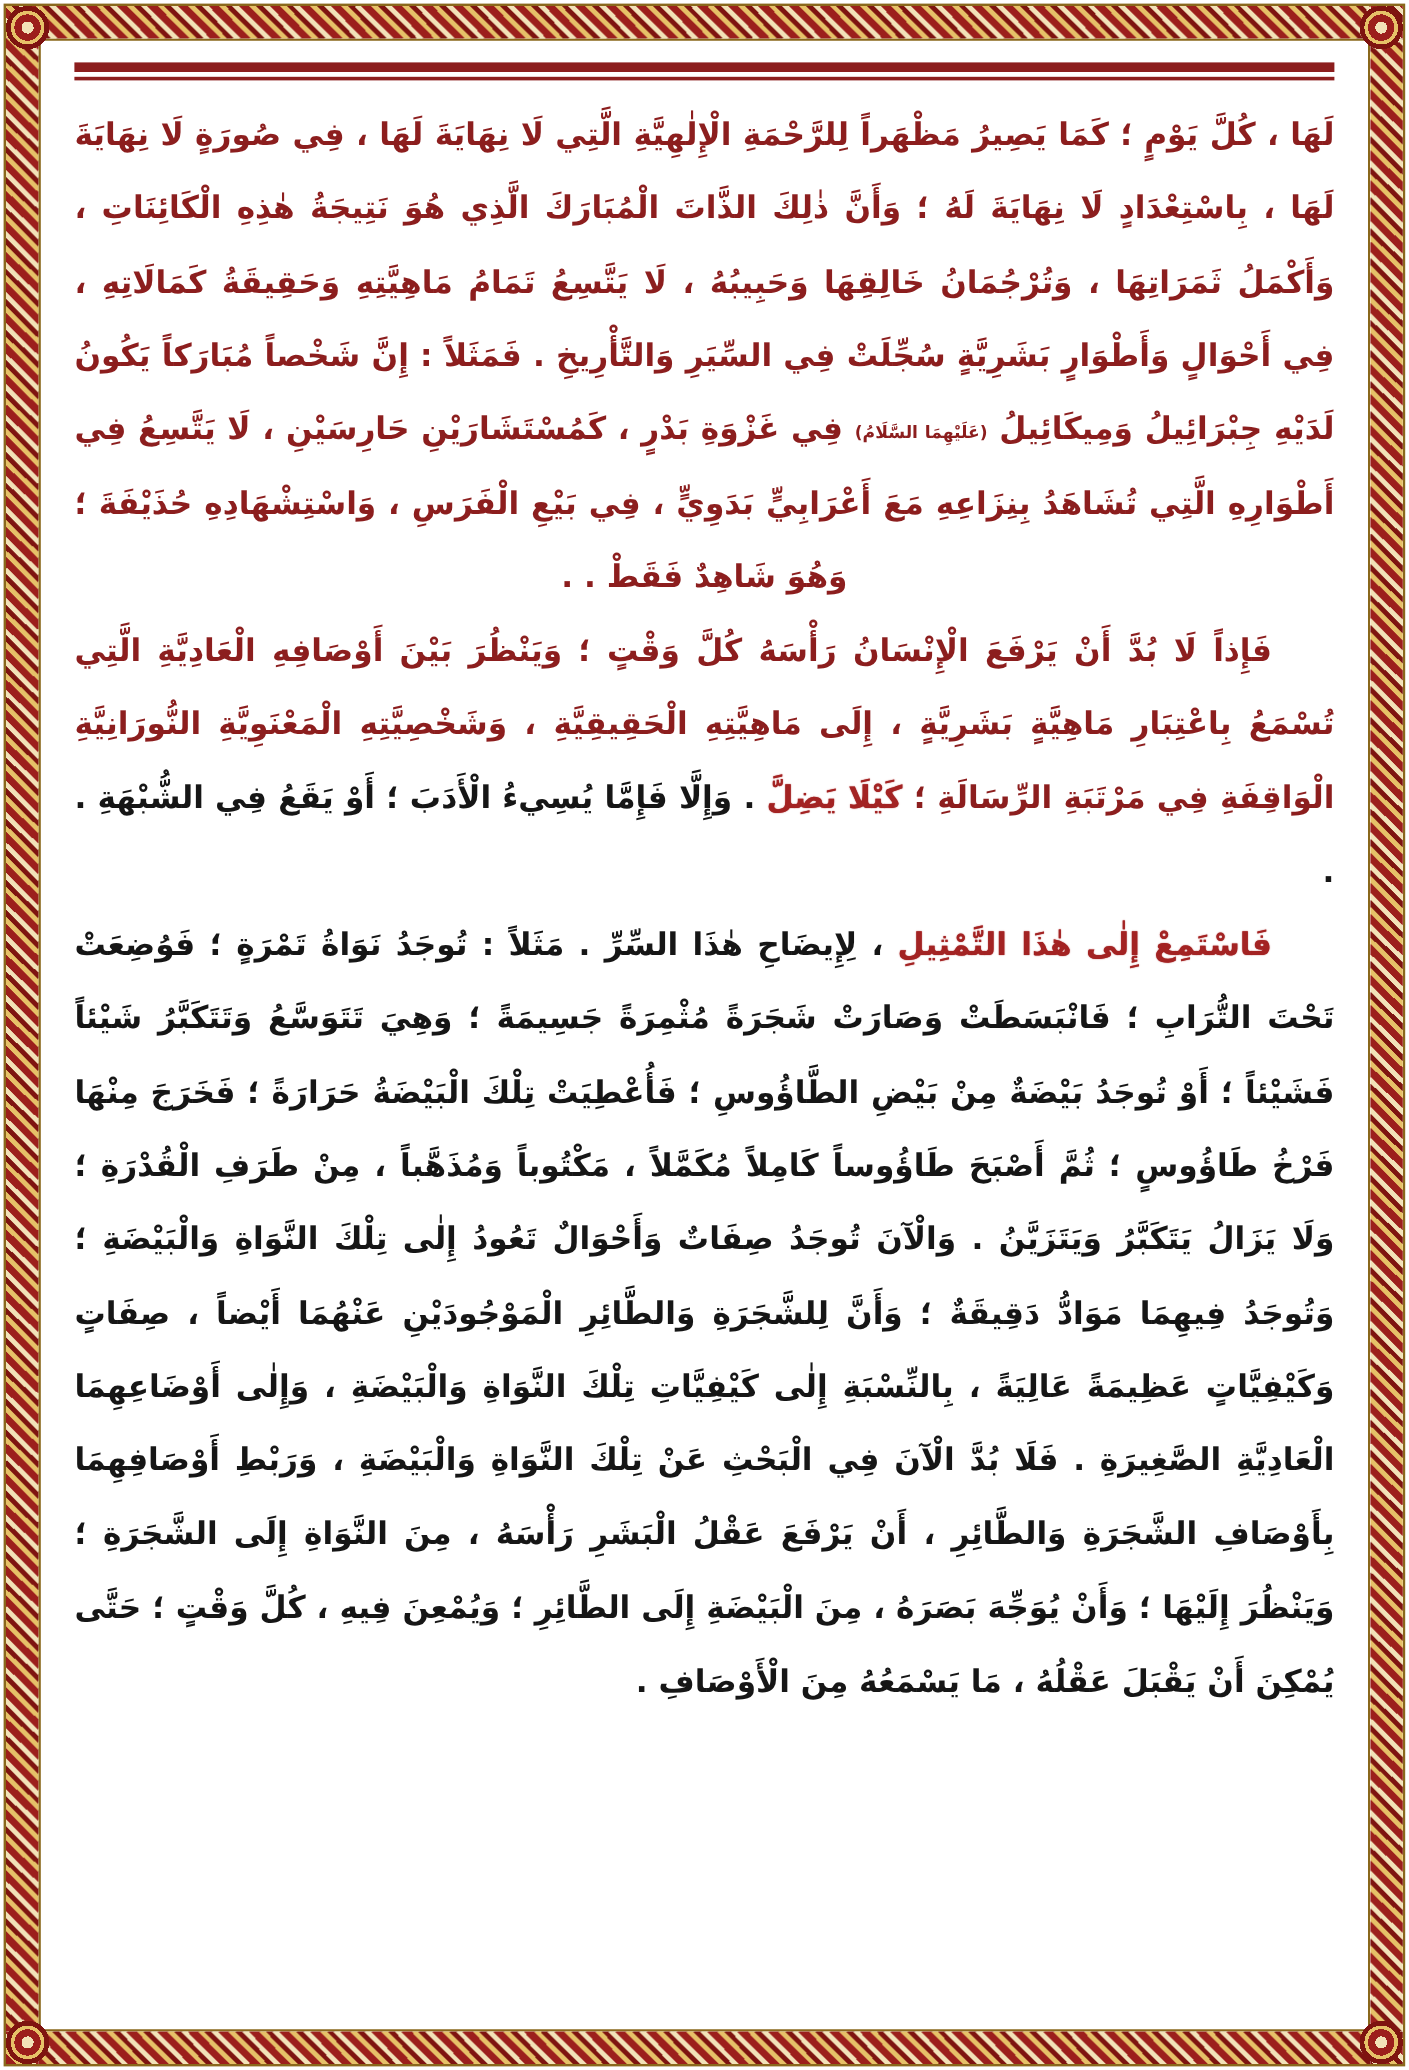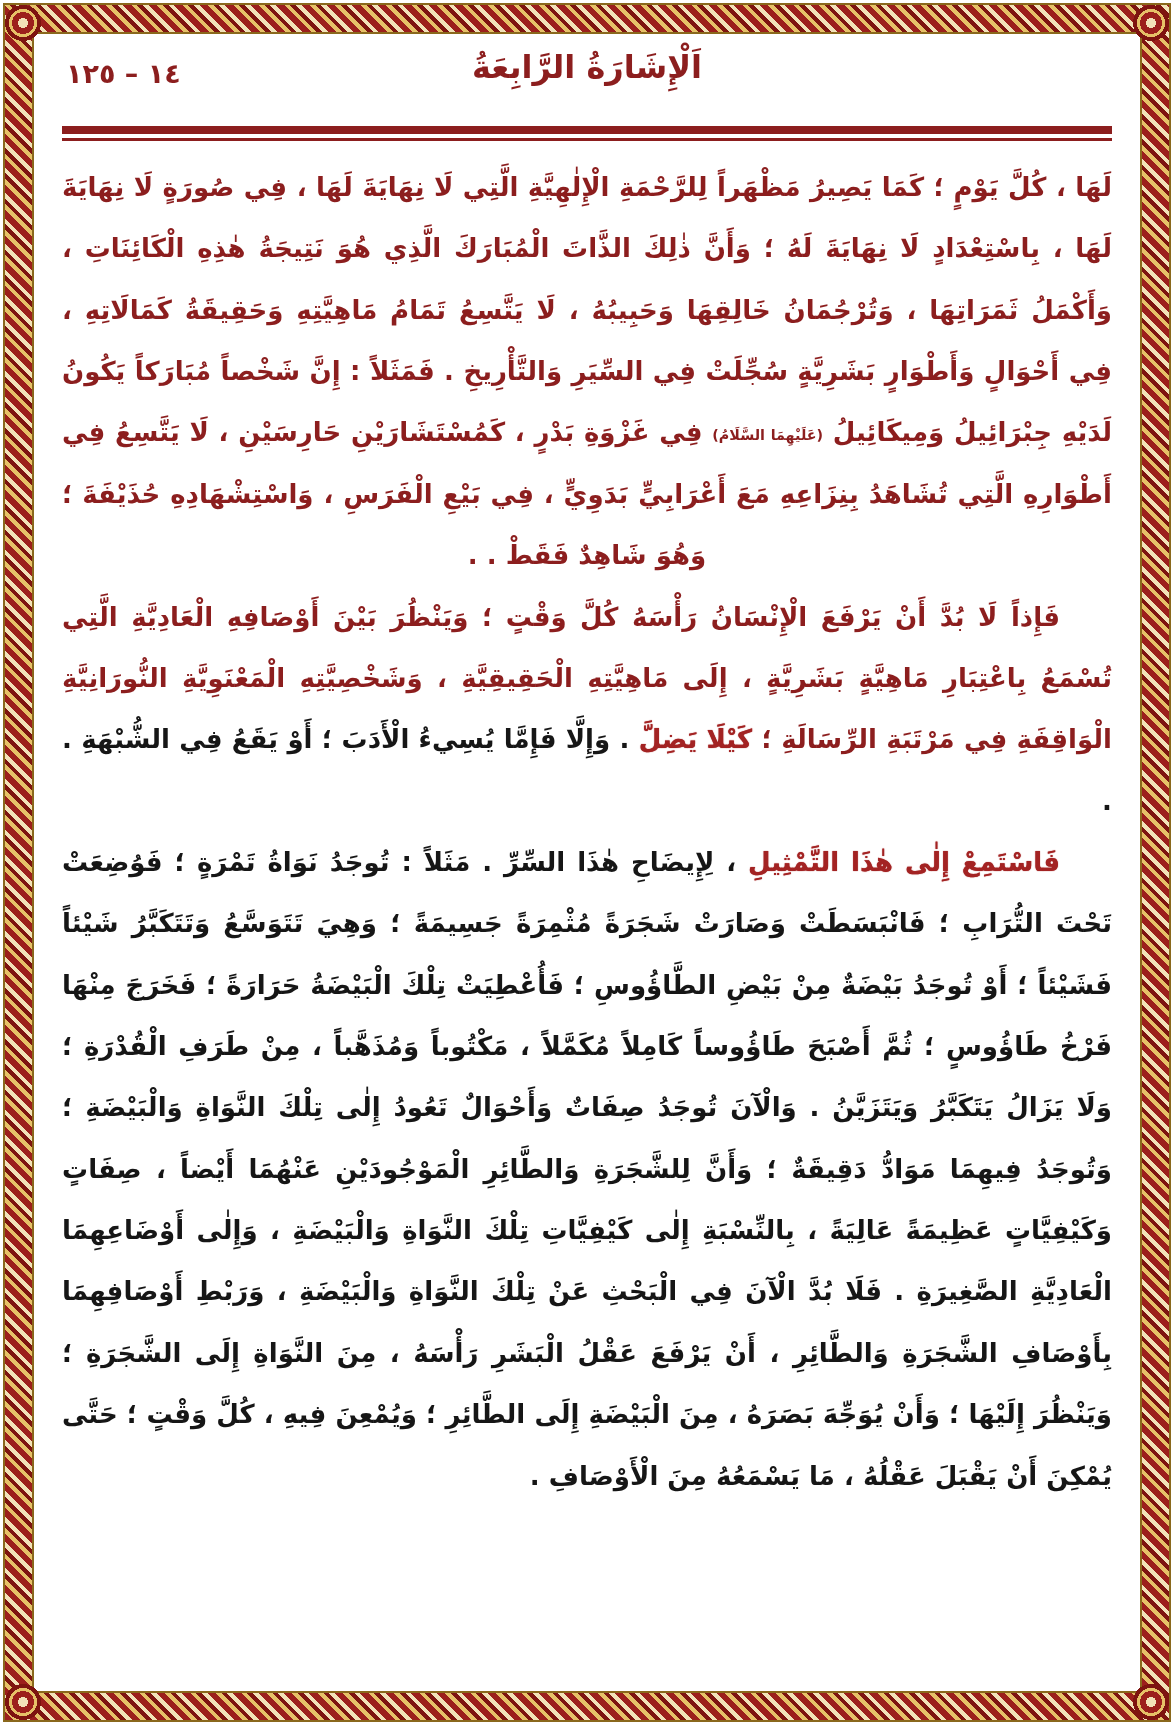--- a/index.html
+++ b/index.html
@@ -109,24 +109,20 @@
 <body>
 
 <div class="page">
   <div class="frame"></div>
   <div class="corner tl"></div>
   <div class="corner tr"></div>
   <div class="corner bl"></div>
   <div class="corner br"></div>
 
   <div class="content">
-    <div class="header">
-      <div class="page-ref">١٤ – ١٢٥</div>
-      <div class="page-title">اَلْإِشَارَةُ الرَّابِعَةُ</div>
-    </div>
 
     <div class="double-rule"></div>
 
     <div class="body-text">
         <p class="para last-center"><span class="run-maroon">لَهَا ، كُلَّ يَوْمٍ ؛ كَمَا يَصِيرُ مَظْهَراً لِلرَّحْمَةِ الْإِلٰهِيَّةِ الَّتِي لَا نِهَايَةَ لَهَا ، فِي صُورَةٍ لَا نِهَايَةَ لَهَا ، بِاسْتِعْدَادٍ لَا نِهَايَةَ لَهُ ؛ وَأَنَّ ذٰلِكَ الذَّاتَ الْمُبَارَكَ الَّذِي هُوَ نَتِيجَةُ هٰذِهِ الْكَائِنَاتِ ، وَأَكْمَلُ ثَمَرَاتِهَا ، وَتُرْجُمَانُ خَالِقِهَا وَحَبِيبُهُ ، لَا يَتَّسِعُ تَمَامُ مَاهِيَّتِهِ وَحَقِيقَةُ كَمَالَاتِهِ ، فِي أَحْوَالٍ وَأَطْوَارٍ بَشَرِيَّةٍ سُجِّلَتْ فِي السِّيَرِ وَالتَّأْرِيخِ . فَمَثَلاً : إِنَّ شَخْصاً مُبَارَكاً يَكُونُ لَدَيْهِ جِبْرَائِيلُ وَمِيكَائِيلُ </span><span class="run-honorific">(عَلَيْهِمَا السَّلَامُ)</span><span class="run-maroon"> فِي غَزْوَةِ بَدْرٍ ، كَمُسْتَشَارَيْنِ حَارِسَيْنِ ، لَا يَتَّسِعُ فِي أَطْوَارِهِ الَّتِي تُشَاهَدُ بِنِزَاعِهِ مَعَ أَعْرَابِيٍّ بَدَوِيٍّ ، فِي بَيْعِ الْفَرَسِ ، وَاسْتِشْهَادِهِ حُذَيْفَةَ ؛ وَهُوَ شَاهِدٌ فَقَطْ . .</span></p>
         <p class="para indent last-right"><span class="run-maroon">فَإِذاً لَا بُدَّ أَنْ يَرْفَعَ الْإِنْسَانُ رَأْسَهُ كُلَّ وَقْتٍ ؛ وَيَنْظُرَ بَيْنَ أَوْصَافِهِ الْعَادِيَّةِ الَّتِي تُسْمَعُ بِاعْتِبَارِ مَاهِيَّةٍ بَشَرِيَّةٍ ، إِلَى مَاهِيَّتِهِ الْحَقِيقِيَّةِ ، وَشَخْصِيَّتِهِ الْمَعْنَوِيَّةِ النُّورَانِيَّةِ الْوَاقِفَةِ فِي مَرْتَبَةِ الرِّسَالَةِ ؛ </span><span class="run-emphasis">كَيْلَا يَضِلَّ</span><span class="run-black"> . وَإِلَّا فَإِمَّا يُسِيءُ الْأَدَبَ ؛ أَوْ يَقَعُ فِي الشُّبْهَةِ . .</span></p>
         <p class="para indent last-right"><span class="run-emphasis">فَاسْتَمِعْ إِلٰى هٰذَا التَّمْثِيلِ</span><span class="run-black"> ، لِإِيضَاحِ هٰذَا السِّرِّ . مَثَلاً : تُوجَدُ نَوَاةُ تَمْرَةٍ ؛ فَوُضِعَتْ تَحْتَ التُّرَابِ ؛ فَانْبَسَطَتْ وَصَارَتْ شَجَرَةً مُثْمِرَةً جَسِيمَةً ؛ وَهِيَ تَتَوَسَّعُ وَتَتَكَبَّرُ شَيْئاً فَشَيْئاً ؛ أَوْ تُوجَدُ بَيْضَةٌ مِنْ بَيْضِ الطَّاؤُوسِ ؛ فَأُعْطِيَتْ تِلْكَ الْبَيْضَةُ حَرَارَةً ؛ فَخَرَجَ مِنْهَا فَرْخُ طَاؤُوسٍ ؛ ثُمَّ أَصْبَحَ طَاؤُوساً كَامِلاً مُكَمَّلاً ، مَكْتُوباً وَمُذَهَّباً ، مِنْ طَرَفِ الْقُدْرَةِ ؛ وَلَا يَزَالُ يَتَكَبَّرُ وَيَتَزَيَّنُ . وَالْآنَ تُوجَدُ صِفَاتٌ وَأَحْوَالٌ تَعُودُ إِلٰى تِلْكَ النَّوَاةِ وَالْبَيْضَةِ ؛ وَتُوجَدُ فِيهِمَا مَوَادُّ دَقِيقَةٌ ؛ وَأَنَّ لِلشَّجَرَةِ وَالطَّائِرِ الْمَوْجُودَيْنِ عَنْهُمَا أَيْضاً ، صِفَاتٍ وَكَيْفِيَّاتٍ عَظِيمَةً عَالِيَةً ، بِالنِّسْبَةِ إِلٰى كَيْفِيَّاتِ تِلْكَ النَّوَاةِ وَالْبَيْضَةِ ، وَإِلٰى أَوْضَاعِهِمَا الْعَادِيَّةِ الصَّغِيرَةِ . فَلَا بُدَّ الْآنَ فِي الْبَحْثِ عَنْ تِلْكَ النَّوَاةِ وَالْبَيْضَةِ ، وَرَبْطِ أَوْصَافِهِمَا بِأَوْصَافِ الشَّجَرَةِ وَالطَّائِرِ ، أَنْ يَرْفَعَ عَقْلُ الْبَشَرِ رَأْسَهُ ، مِنَ النَّوَاةِ إِلَى الشَّجَرَةِ ؛ وَيَنْظُرَ إِلَيْهَا ؛ وَأَنْ يُوَجِّهَ بَصَرَهُ ، مِنَ الْبَيْضَةِ إِلَى الطَّائِرِ ؛ وَيُمْعِنَ فِيهِ ، كُلَّ وَقْتٍ ؛ حَتَّى يُمْكِنَ أَنْ يَقْبَلَ عَقْلُهُ ، مَا يَسْمَعُهُ مِنَ الْأَوْصَافِ .</span></p>
       </div>
   </div>
 </div>

